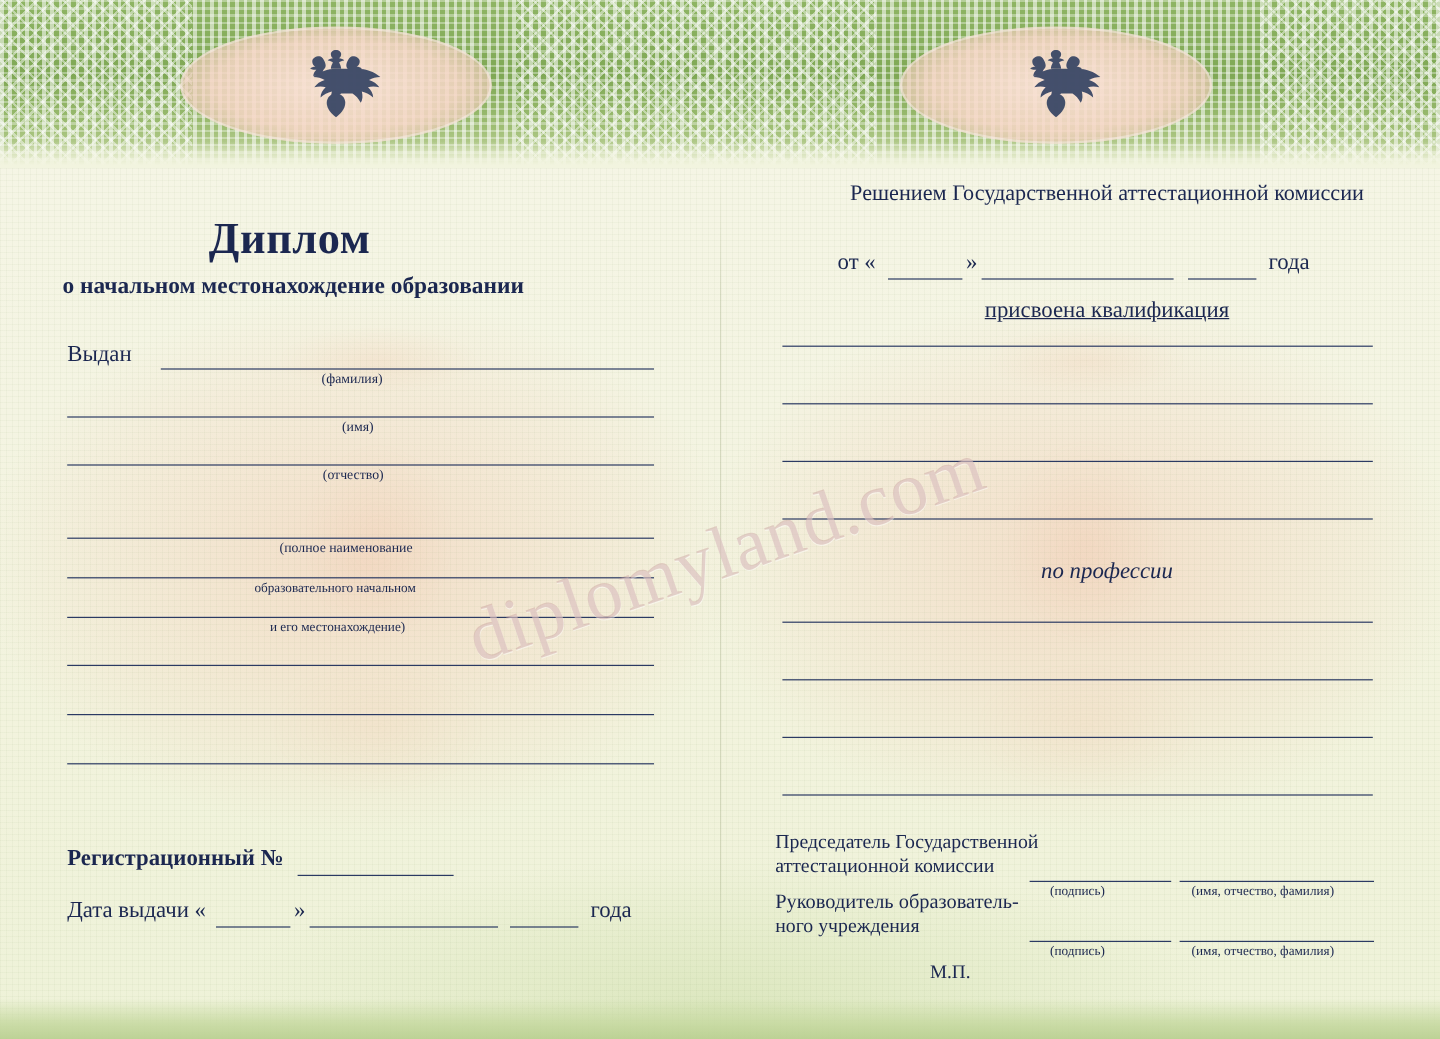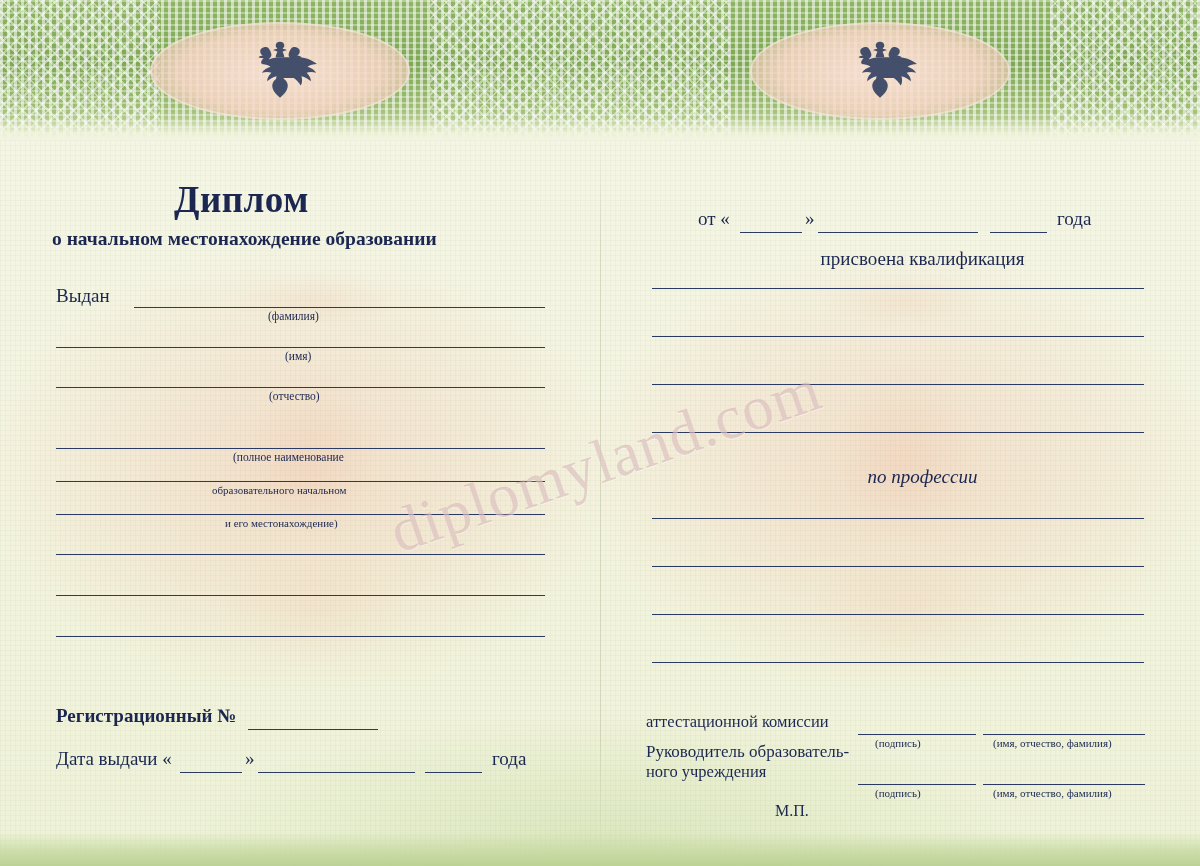--- a/index.html
+++ b/index.html
@@ -202,42 +202,44 @@
     <div class="lbl" style="left:56px;top:608px;">Дата выдачи «</div>
     <div class="rule" style="left:180px;top:632px;width:62px;"></div>
     <div class="lbl" style="left:245px;top:608px;">»</div>
     <div class="rule" style="left:258px;top:632px;width:157px;"></div>
     <div class="rule" style="left:425px;top:632px;width:57px;"></div>
     <div class="lbl" style="left:492px;top:608px;">года</div>
   </div>
 
   <div class="col col-right">
 
+    <div class="right-head">Решением Государственной аттестационной комиссии</div>
 
     <div class="lbl" style="left:98px;top:68px;">от «</div>
     <div class="rule" style="left:140px;top:92px;width:62px;"></div>
     <div class="lbl" style="left:205px;top:68px;">»</div>
     <div class="rule" style="left:218px;top:92px;width:160px;"></div>
     <div class="rule" style="left:390px;top:92px;width:57px;"></div>
     <div class="lbl" style="left:457px;top:68px;">года</div>
 
-    <div class="right-center" style="top:108px;">присвоена квалификация</div>
+    <div class="right-center" style="top:108px;text-decoration:underline;">присвоена квалификация</div>
 
     <div class="rule" style="left:52px;top:148px;width:492px;"></div>
     <div class="rule" style="left:52px;top:196px;width:492px;"></div>
     <div class="rule" style="left:52px;top:244px;width:492px;"></div>
     <div class="rule" style="left:52px;top:292px;width:492px;"></div>
 
     <div class="right-center" style="top:326px;font-style:italic;">по профессии</div>
 
     <div class="rule" style="left:52px;top:378px;width:492px;"></div>
     <div class="rule" style="left:52px;top:426px;width:492px;"></div>
     <div class="rule" style="left:52px;top:474px;width:492px;"></div>
     <div class="rule" style="left:52px;top:522px;width:492px;"></div>
 
+    <div class="lbl" style="left:46px;top:552px;font-size:16.5px;">Председатель Государственной</div>
     <div class="lbl" style="left:46px;top:572px;font-size:16.5px;">аттестационной комиссии</div>
     <div class="rule" style="left:258px;top:594px;width:118px;"></div>
     <div class="lbl-sm-i" style="left:275px;top:597px;">(подпись)</div>
     <div class="rule" style="left:383px;top:594px;width:162px;"></div>
     <div class="lbl-sm-i" style="left:393px;top:597px;">(имя, отчество, фамилия)</div>
 
     <div class="lbl" style="left:46px;top:602px;font-size:17px;">Руководитель образователь-</div>
     <div class="lbl" style="left:46px;top:622px;font-size:16.5px;">ного учреждения</div>
     <div class="rule" style="left:258px;top:644px;width:118px;"></div>
     <div class="lbl-sm-i" style="left:275px;top:647px;">(подпись)</div>

